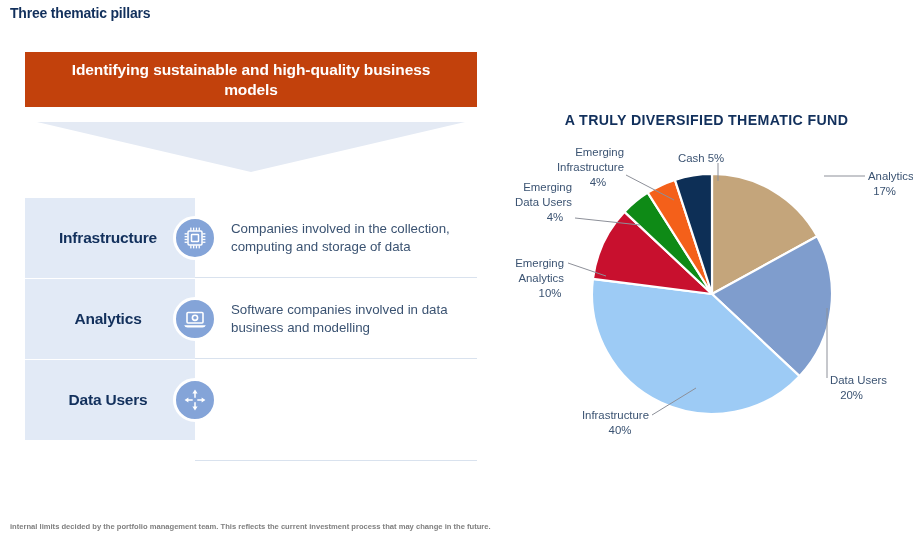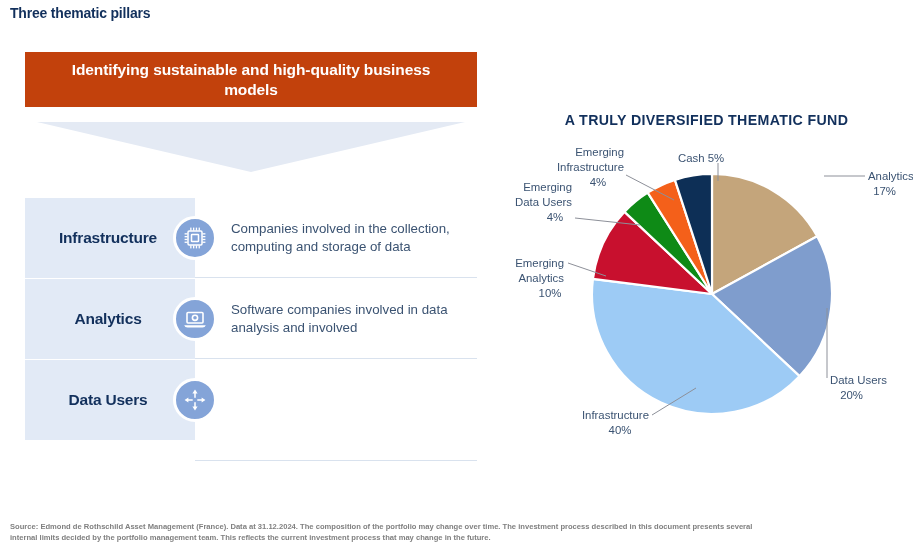--- a/index.html
+++ b/index.html
@@ -155,21 +155,21 @@
       <div class="pillar-icon-wrap">
         <svg width="28" height="26" viewBox="0 0 28 26">
           <g fill="none" stroke="#ffffff" stroke-width="1.6">
             <rect x="6" y="6.5" width="16" height="10.5" rx="1"></rect>
             <circle cx="14" cy="11.8" r="2.6"></circle>
           </g>
           <path d="M3.2 19.2 H24.8 A3.5 3.5 0 0 1 21.4 21.6 H6.6 A3.5 3.5 0 0 1 3.2 19.2 Z" fill="#ffffff"></path>
         </svg>
       </div>
       <div class="pillar-right">
-        <span class="pillar-desc">Software companies involved in data analysis and involved</span>
+        <span class="pillar-desc">Software companies involved in data business and modelling</span>
       </div>
       <div class="row-divider" style="bottom:0;"></div>
     </div>
 
     <div class="pillar-row">
       <div class="pillar-left">
         <span class="pillar-name">Data Users</span>
       </div>
       <div class="pillar-icon-wrap">
         <svg width="26" height="26" viewBox="0 0 26 26">
@@ -235,17 +235,16 @@
 
       <text class="pie-label" x="124" y="38" text-anchor="end">Emerging</text>
       <text class="pie-label" x="124" y="53" text-anchor="end">Infrastructure</text>
       <text class="pie-label" x="98" y="68" text-anchor="middle">4%</text>
 
       <text class="pie-label" x="178" y="44" text-anchor="start">Cash 5%</text>
     </g>
   </svg>
 
   <div id="footnote">
-    <div>Source: Edmond de Rothschild Asset Management (France). Data at 31.12.2024. The composition of the portfolio may change over time. The investment process described in this document presents several</div>
     <div>internal limits decided by the portfolio management team. This reflects the current investment process that may change in the future.</div>
   </div>
 
 </div>
 
 </body></html>

